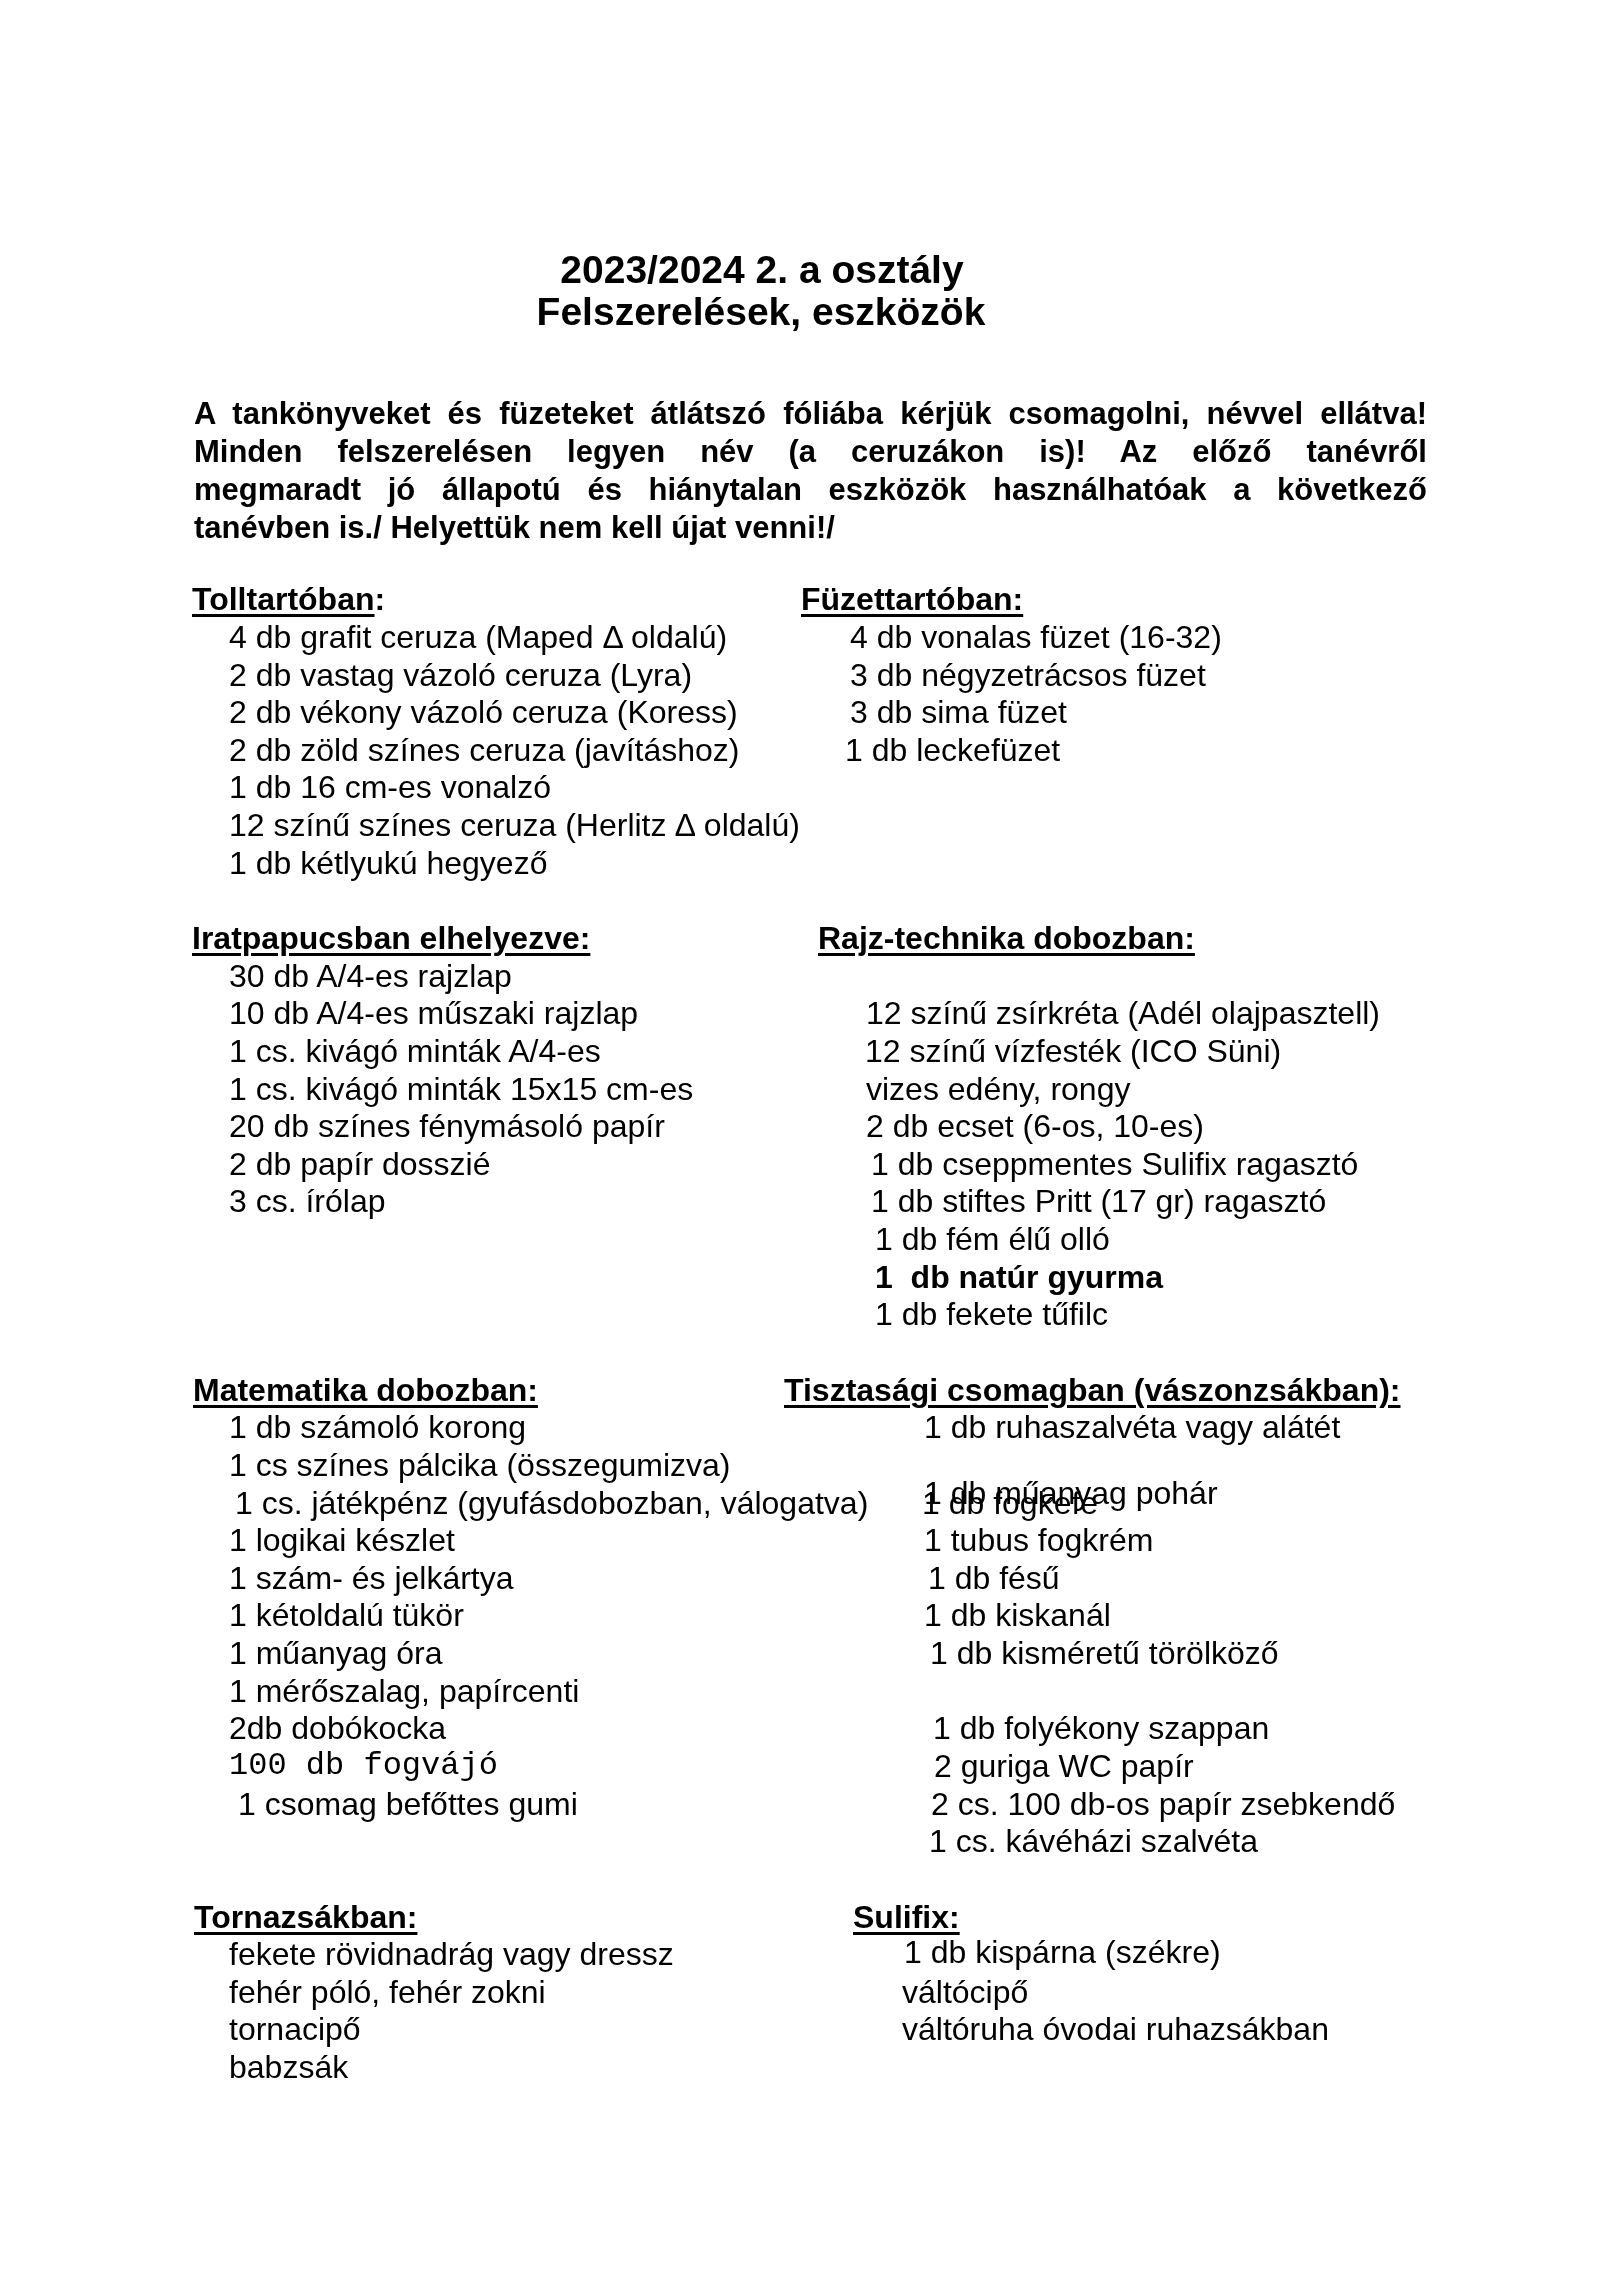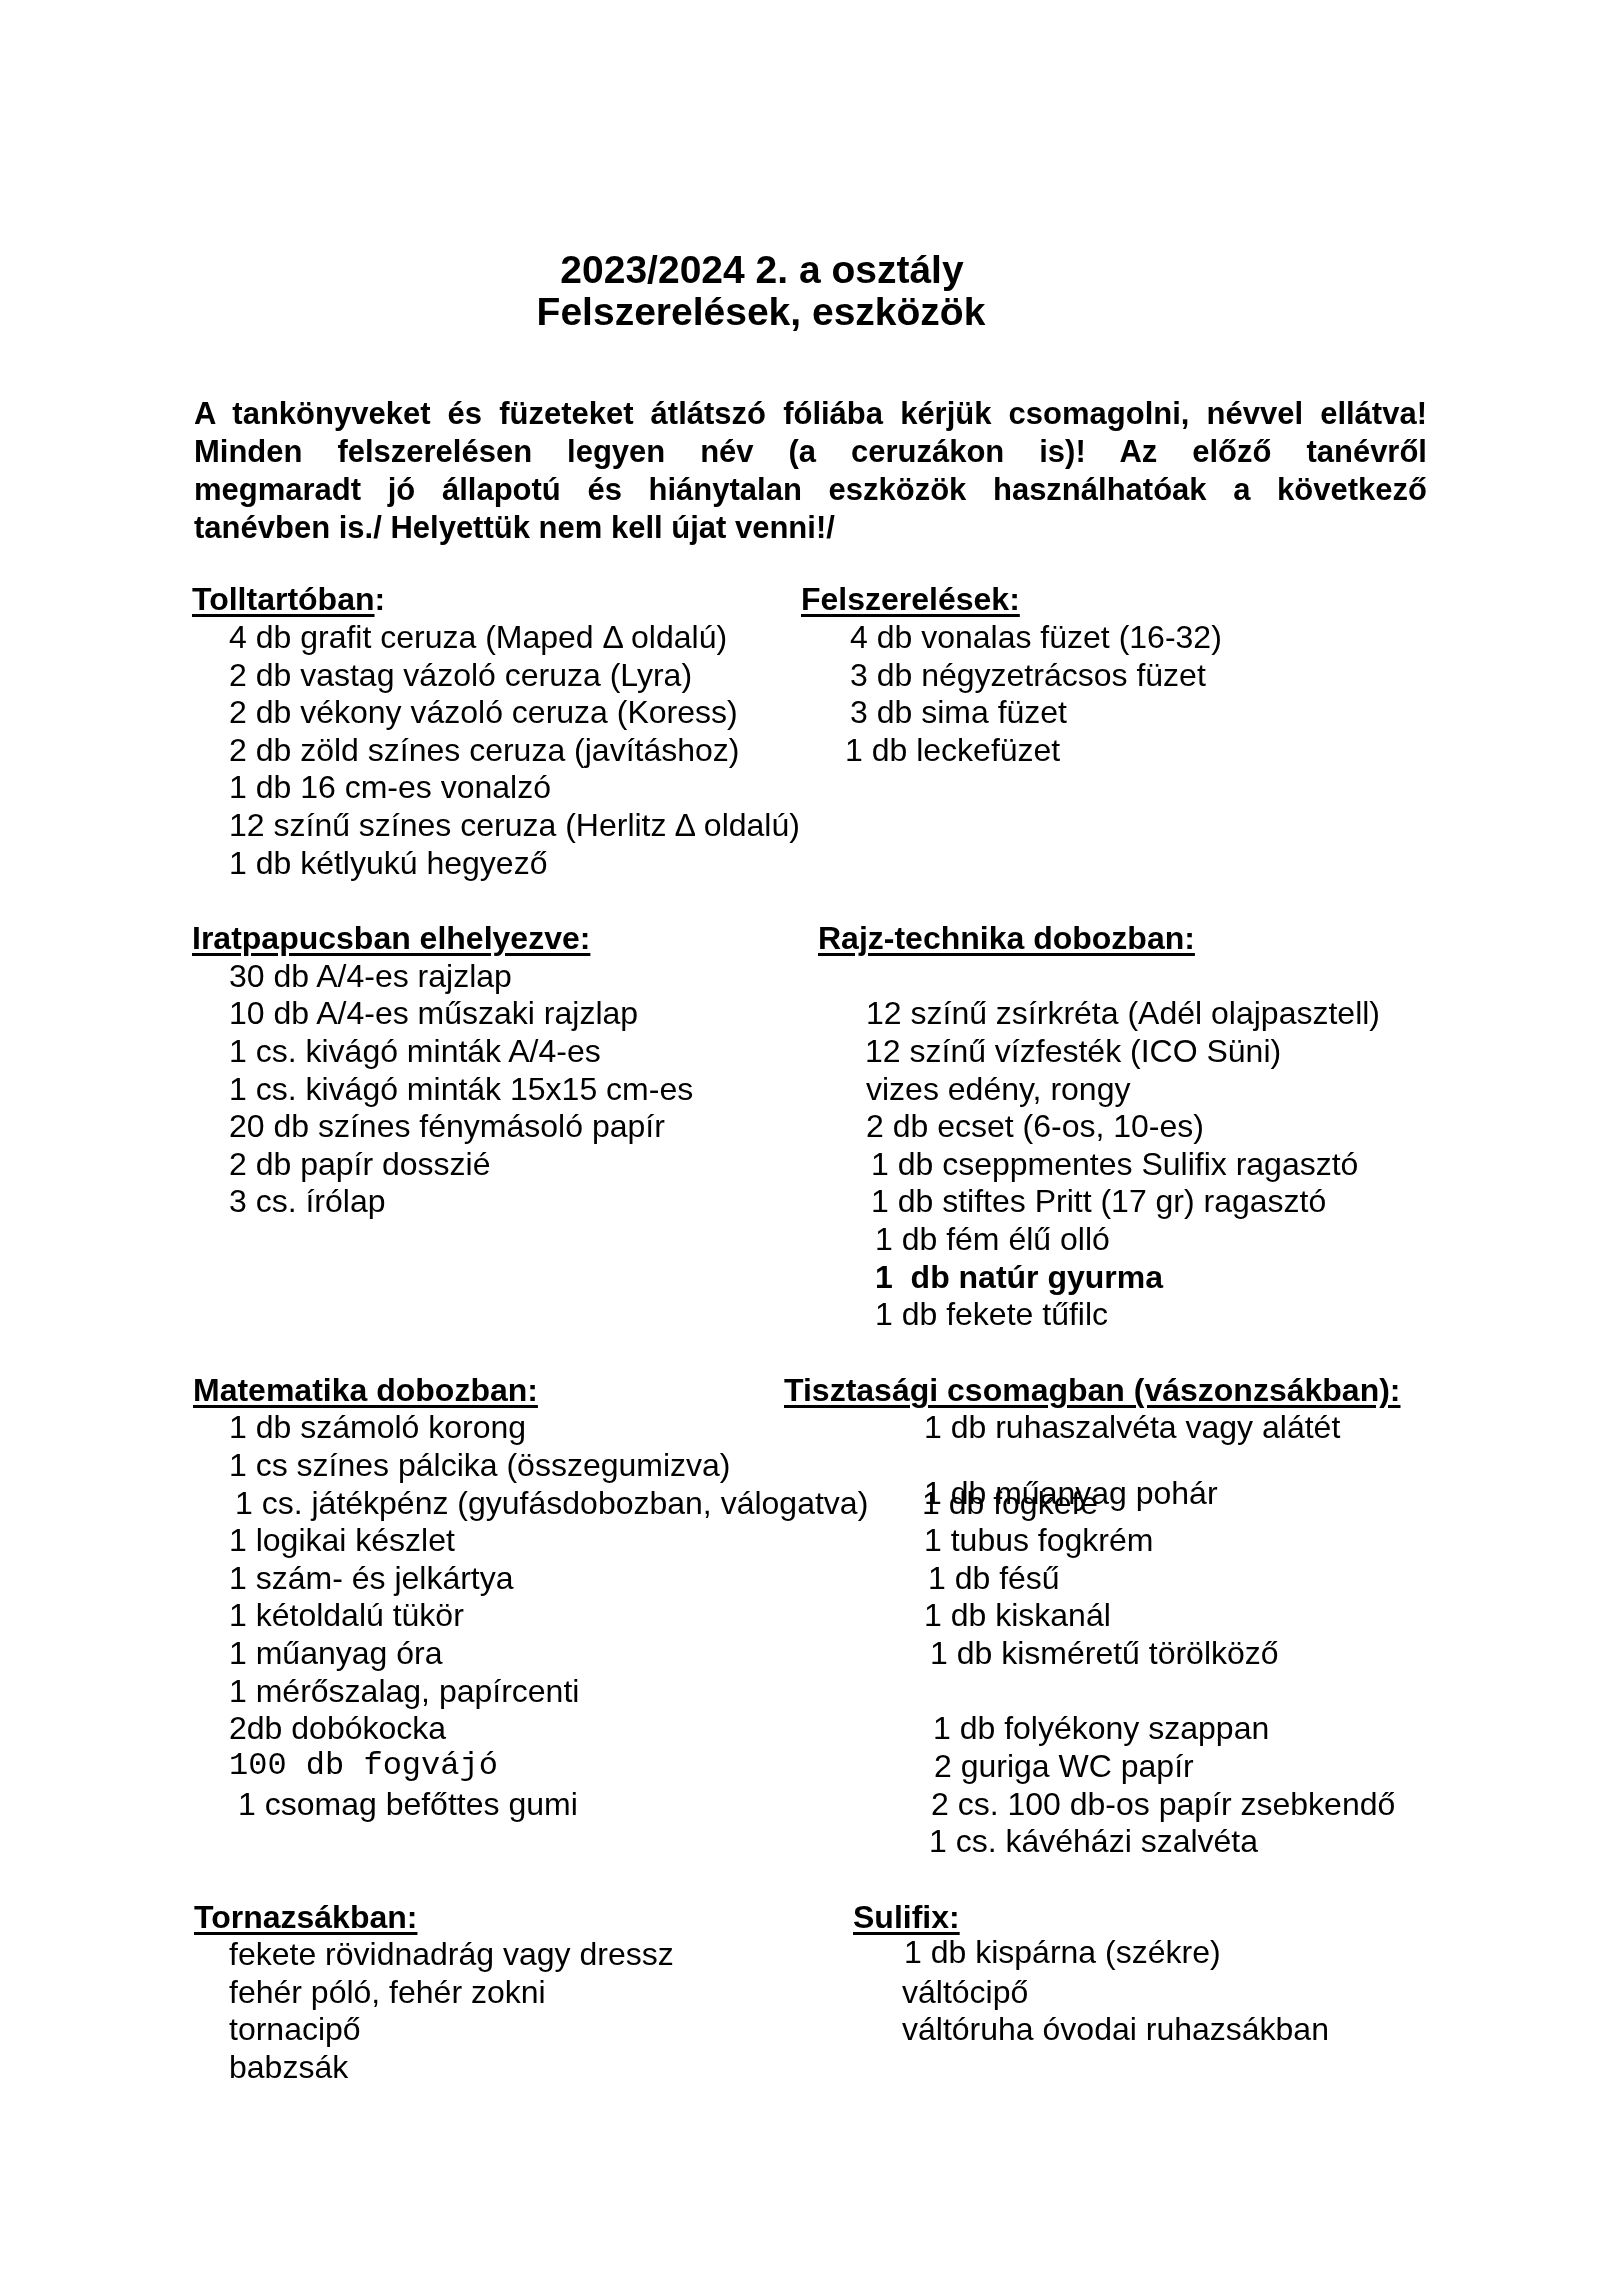--- a/index.html
+++ b/index.html
@@ -31,21 +31,21 @@
   <div class="title l2">Felszerelések, eszközök</div>
 
   <div class="intro">
     <span>A tankönyveket és füzeteket átlátszó fóliába kérjük csomagolni, névvel ellátva!</span>
     <span>Minden felszerelésen legyen név (a ceruzákon is)! Az előző tanévről</span>
     <span>megmaradt jó állapotú és hiánytalan eszközök használhatóak a következő</span>
     <span class="last">tanévben is./ Helyettük nem kell újat venni!/</span>
   </div>
 
   <div class="line head" style="left:192px; top:580px;"><span class="u">Tolltartóban</span><span>:</span></div>
-  <div class="line head" style="left:801px; top:580px;"><span class="u">Felszerelések:</span></div>
+  <div class="line head" style="left:801px; top:580px;"><span class="u">Füzettartóban:</span></div>
 
   <div class="line" style="left:229px; top:618px;">4 db grafit ceruza (Maped Δ oldalú)</div>
   <div class="line" style="left:229px; top:656px;">2 db vastag vázoló ceruza (Lyra)</div>
   <div class="line" style="left:229px; top:693px;">2 db vékony vázoló ceruza (Koress)</div>
   <div class="line" style="left:229px; top:731px;">2 db zöld színes ceruza (javításhoz)</div>
   <div class="line" style="left:229px; top:768px;">1 db 16 cm-es vonalzó</div>
   <div class="line" style="left:229px; top:806px;">12 színű színes ceruza (Herlitz ∆ oldalú)</div>
   <div class="line" style="left:229px; top:844px;">1 db kétlyukú hegyező</div>
 
   <div class="line" style="left:850px; top:618px;">4 db vonalas füzet (16-32)</div>

